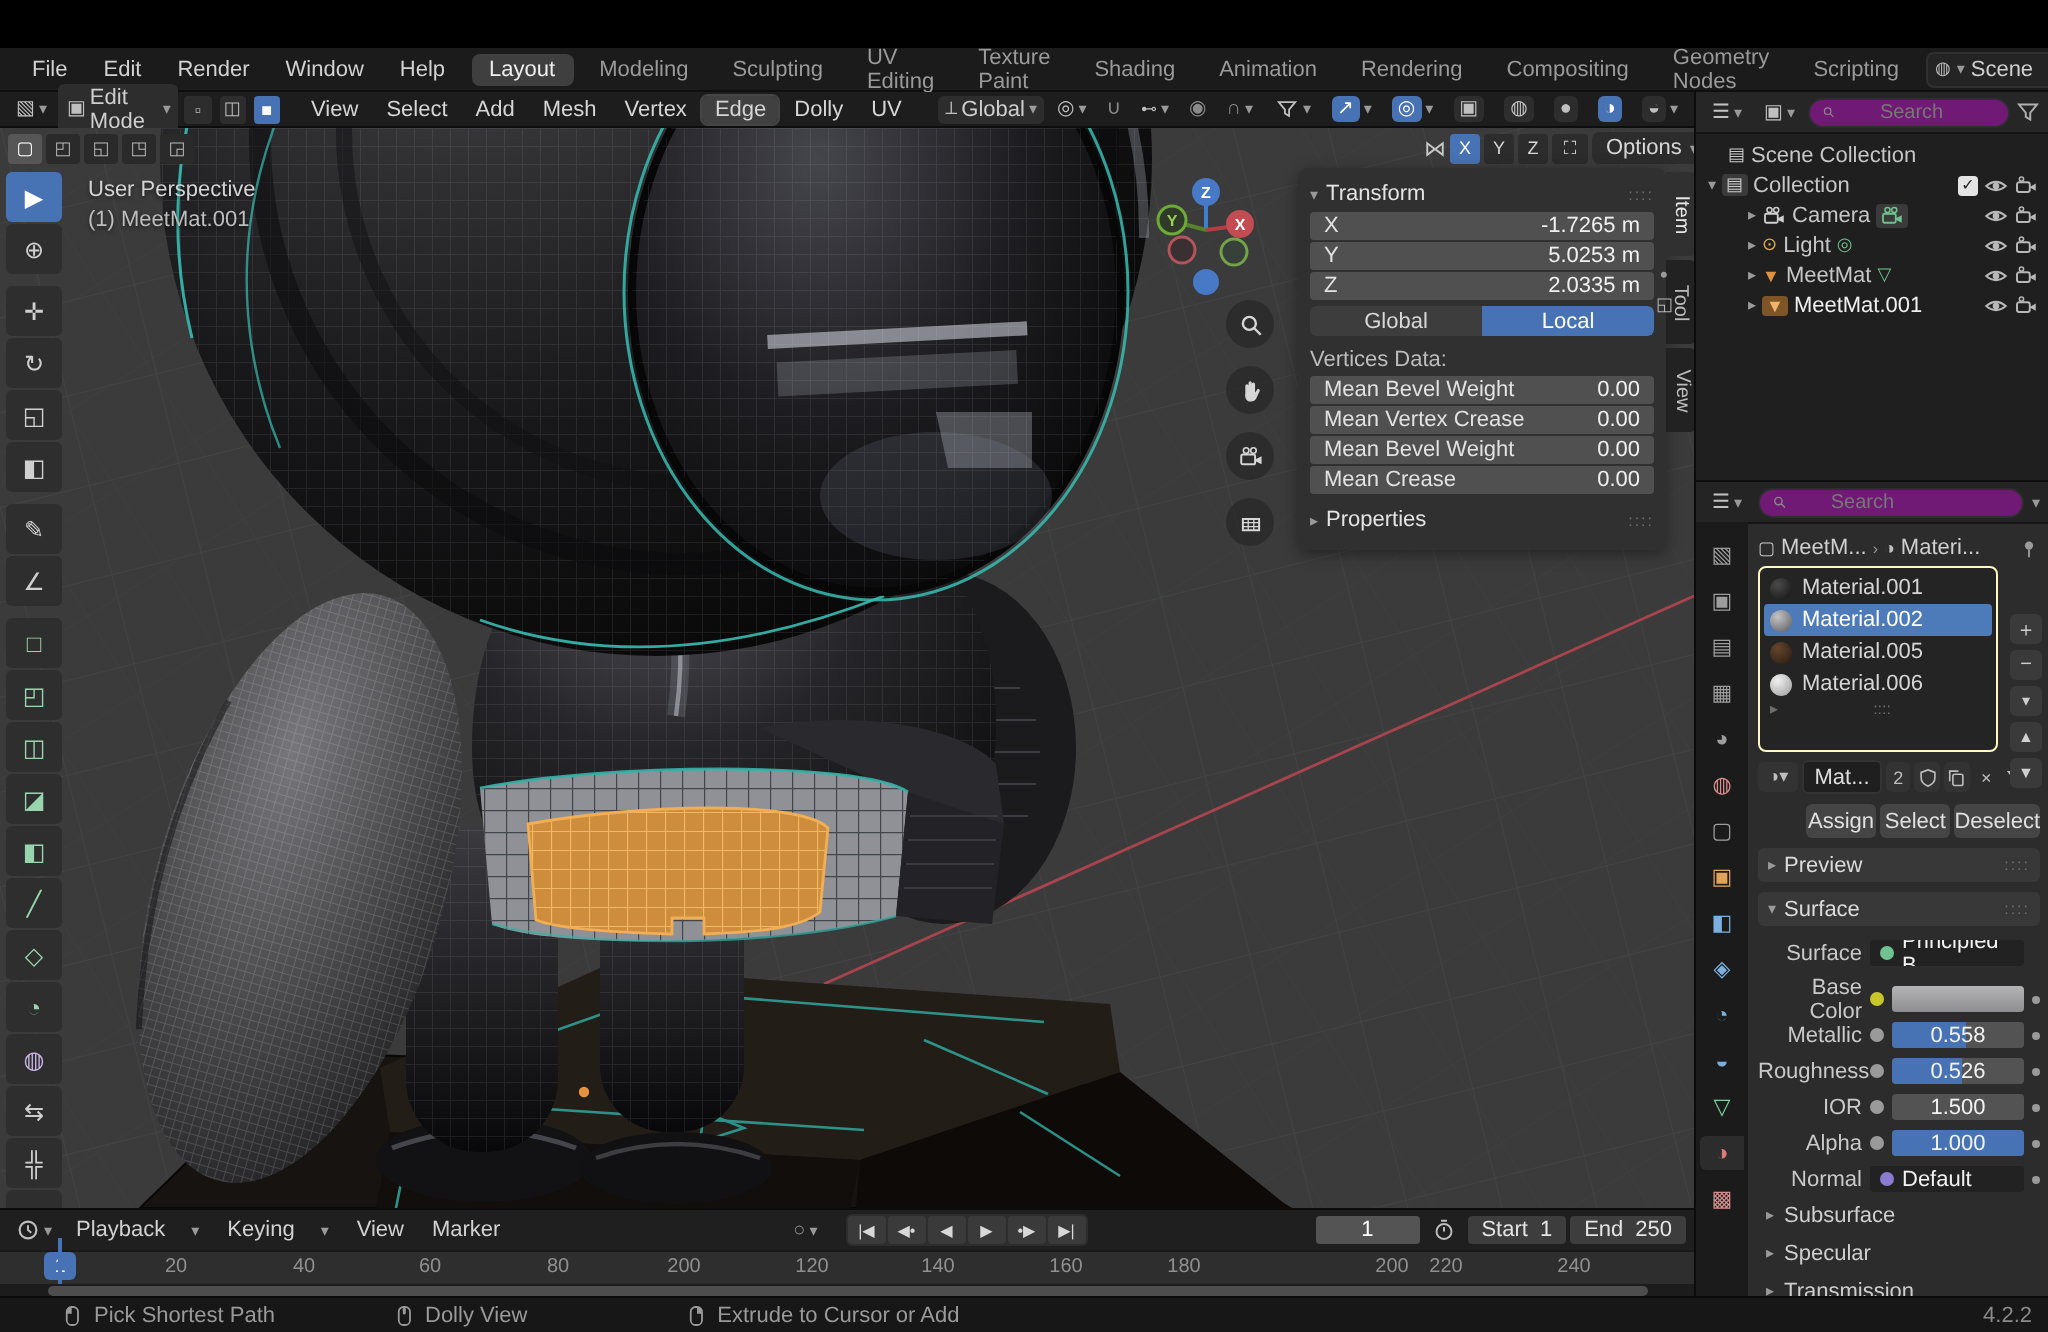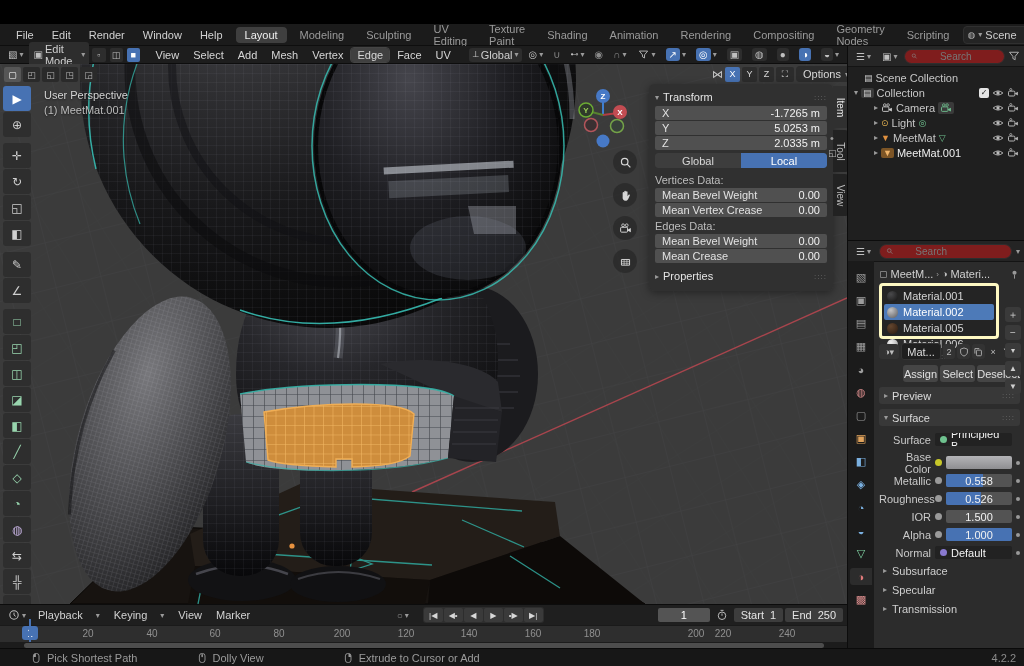--- a/index.html
+++ b/index.html
@@ -59,41 +59,41 @@
   .seg{display:flex;height:15px;margin:3px 0 4px 0;border-radius:3px;overflow:hidden;}
   .seg div{flex:1;display:flex;align-items:center;justify-content:center;background:#3d3d3d;color:#d8d8d8;}
   .seg div.active{background:#4772b3;color:#fff;}
   #sidetabs{left:833px;top:22px;display:flex;flex-direction:column;gap:2px;}
   .stab{width:15px;height:42px;background:#222;border-radius:0 3px 3px 0;display:flex;align-items:center;justify-content:center;color:#bdbdbd;}
   .stab.active{background:#303030;color:#e8e8e8;}
   .stab span{transform:rotate(90deg);white-space:nowrap;font-size:10px;}
   
   #outliner{left:847px;top:46px;width:177px;height:194px;background:#1f1f1f;border-left:1px solid #0c0c0c;box-sizing:border-box;}
   #outheader{display:flex;align-items:center;height:20px;padding:0 4px;gap:3px;background:#262626;border-bottom:1px solid #141414;}
-  .searchbox{display:flex;align-items:center;gap:20px;background:#7f1d1d;border:1px solid #2e2e2e;border-radius:8px;height:13px;padding:0 6px;flex:1;color:#8a8a8a;}
+  .searchbox{display:flex;align-items:center;gap:20px;background:#701a75;border:1px solid #2e2e2e;border-radius:8px;height:13px;padding:0 6px;flex:1;color:#8a8a8a;}
   .searchbox input{background:transparent;border:none;outline:none;color:#bdbdbd;font-size:10px;width:100%;font-family:inherit;}
   .searchbox input::placeholder{color:#777;}
   .orow{display:flex;align-items:center;height:15px;color:#c6c6c6;gap:3px;padding-right:3px;}
   .orow .name{white-space:nowrap;}
   .orow .sp{margin-left:auto;}
   .ric{color:#b9b9b9;display:flex;}
   .oicon{font-size:9px;}
   .databox{background:#3a3a3a;border-radius:2px;padding:0px 2px;display:flex;align-items:center;}
   .activebox{background:#7d5526;border-radius:2px;padding:0 2px;}
   .chk{width:10px;height:10px;background:#e4e4e4;border-radius:2px;color:#222;font-size:8px;display:flex;align-items:center;justify-content:center;font-weight:bold;}
   
   #props{left:847px;top:240px;width:177px;height:408px;background:#2c2c2c;border-left:1px solid #0c0c0c;border-top:1px solid #0c0c0c;box-sizing:border-box;overflow:hidden;}
   #propheader{display:flex;align-items:center;height:20px;background:#242424;border-bottom:1px solid #141414;padding:0 4px;gap:4px;}
   #ptabs{position:absolute;left:0;top:20px;width:26px;height:388px;background:#1b1b1b;display:flex;flex-direction:column;align-items:center;padding-top:8px;gap:6px;box-sizing:border-box;}
   .ptab{width:22px;height:17px;display:flex;align-items:center;justify-content:center;font-size:11px;color:#9d9d9d;border-radius:3px 0 0 3px;}
   .ptab.or{color:#e0a35c;} .ptab.bl{color:#7ab0e0;} .ptab.gr{color:#7ed0a0;} .ptab.rd{color:#d98c8c;}
   .ptab.active{background:#2c2c2c;color:#e07a7a;}
   #pcontent{position:absolute;left:26px;top:20px;width:151px;height:388px;padding:4px 5px;box-sizing:border-box;}
   .bcrow{display:flex;align-items:center;gap:3px;height:18px;color:#d0d0d0;}
-  #matlist{background:#242424;border:3px solid #fef9c3;border-radius:4px;width:120px;height:56px;padding:2px;box-sizing:border-box;}
+  #matlist{background:#242424;border:1px solid #fef9c3;border-radius:4px;width:120px;height:93px;padding:2px;box-sizing:border-box;}
   .mrow{display:flex;align-items:center;gap:5px;height:16px;border-radius:2px;padding:0 3px;color:#d6d6d6;}
   .mrow.sel{background:#4d7ab8;color:#fff;}
   .sph{width:11px;height:11px;border-radius:50%;}
   #listbtns{position:absolute;right:4px;top:46px;display:flex;flex-direction:column;gap:3px;}
   .lbtn{width:16px;height:15px;background:#3a3a3a;border-radius:3px;display:flex;align-items:center;justify-content:center;color:#cfcfcf;font-size:10px;}
   .namerow{display:flex;align-items:center;gap:2px;height:17px;margin-top:4px;}
   .nfield{flex:1;background:#1f1f1f;border:1px solid #333;border-radius:3px;height:15px;display:flex;align-items:center;padding:0 5px;color:#dedede;}
   .minib{width:15px;height:15px;background:#333;border-radius:3px;display:flex;align-items:center;justify-content:center;color:#bdbdbd;font-size:9px;}
   .actions{display:flex;gap:2px;margin-top:5px;margin-left:24px;}
   .actions div{flex:1;height:17px;background:#454545;border-radius:3px;display:flex;align-items:center;justify-content:center;color:#e0e0e0;}
@@ -244,21 +244,21 @@
     <span class="modebtn">▫</span>
     <span class="modebtn">◫</span>
     <span class="modebtn active">■</span>
     <span style="width:6px"></span>
     <span class="hmenu">View</span>
     <span class="hmenu">Select</span>
     <span class="hmenu">Add</span>
     <span class="hmenu">Mesh</span>
     <span class="hmenu">Vertex</span>
     <span class="hmenu hl">Edge</span>
-    <span class="hmenu">Face</span>
+    <span class="hmenu">Dolly</span>
     <span class="hmenu">UV</span>
     <span style="width:10px"></span>
     <span class="hbtn pill">
         <span class="hic" style="font-size:9px">⟂</span>
         <span>Global</span>
         <span class="chev">▾</span>
       </span>
     <span class="hbtn">
         <span class="hic">◎</span>
         <span class="chev">▾</span>
@@ -555,21 +555,20 @@
       </div>
       <div class="plabel">Vertices Data:</div>
       <div class="vrow">
         <span class="vlab">Mean Bevel Weight</span>
         <span class="vval">0.00</span>
       </div>
       <div class="vrow">
         <span class="vlab">Mean Vertex Crease</span>
         <span class="vval">0.00</span>
       </div>
-      <div class="plabel">Edges Data:</div>
       <div class="vrow">
         <span class="vlab">Mean Bevel Weight</span>
         <span class="vval">0.00</span>
       </div>
       <div class="vrow">
         <span class="vlab">Mean Crease</span>
         <span class="vval">0.00</span>
       </div>
       <div class="phead" style="margin-top:4px">
         <span class="chev">▸</span>

